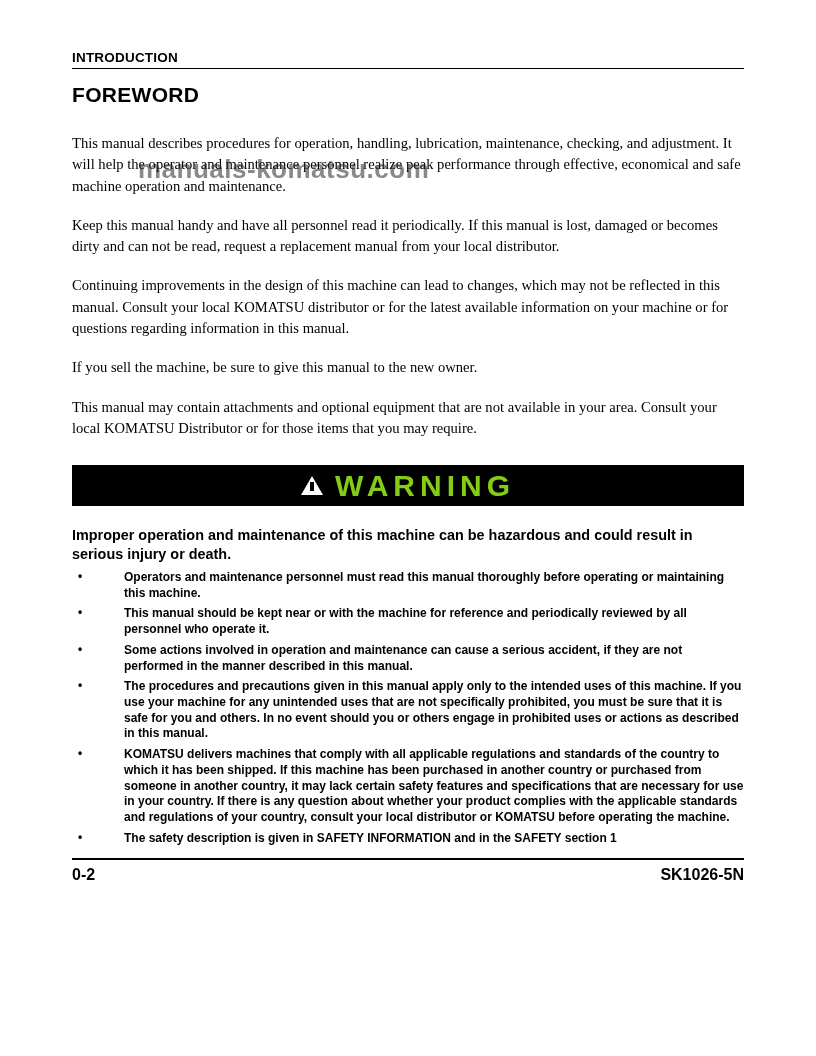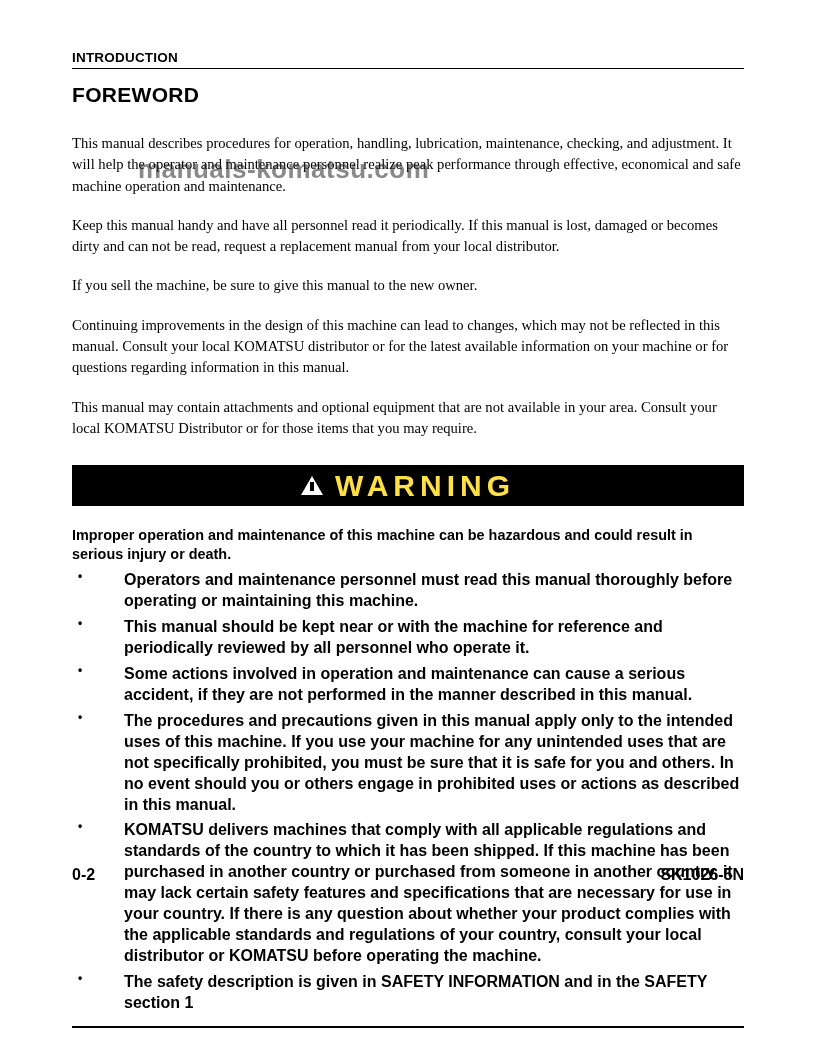--- a/index.html
+++ b/index.html
@@ -92,21 +92,21 @@
   .warning-bar .tri::after {
     content: "";
     position: absolute;
     left: -2px;
     top: 6px;
     width: 4px;
     height: 9px;
     background: #000;
   }
   .warning-text {
-    color: #fde047;
+    color: #84cc16;
     font-family: "Liberation Sans", sans-serif;
     font-weight: bold;
     font-size: 30px;
     letter-spacing: 5px;
   }
 
   .warn-lead {
     font-family: "Liberation Sans", sans-serif;
     font-weight: bold;
     font-size: 14.4px;
@@ -115,21 +115,21 @@
   }
   ul.warn-list {
     list-style: none;
     margin: 6px 0 0 0;
     padding: 0;
   }
   ul.warn-list li {
     position: relative;
     font-family: "Liberation Sans", sans-serif;
     font-weight: bold;
-    font-size: 16px;
+    font-size: 12px;
     line-height: 1.31;
     padding-left: 52px;
     margin-top: 5px;
   }
   ul.warn-list li::before {
     content: "\2022";
     position: absolute;
     left: 6px;
     top: -1px;
     font-size: 12px;
@@ -162,22 +162,22 @@
 
     <div class="header-row">
       <div class="section-label">INTRODUCTION</div>
     </div>
     <div class="rule-thin"></div>
 
     <div class="doc-title">FOREWORD</div>
 
     <p class="body-text first">This manual describes procedures for operation, handling, lubrication, maintenance, checking, and adjustment. It will help the operator and maintenance personnel realize peak performance through effective, economical and safe machine operation and maintenance.</p>
     <p class="body-text">Keep this manual handy and have all personnel read it periodically. If this manual is lost, damaged or becomes dirty and can not be read, request a replacement manual from your local distributor.</p>
+    <p class="body-text">Continuing improvements in the design of this machine can lead to changes, which may not be reflected in this manual. Consult your local KOMATSU distributor or for the latest available information on your machine or for questions regarding information in this manual.</p>
     <p class="body-text">If you sell the machine, be sure to give this manual to the new owner.</p>
-    <p class="body-text">Continuing improvements in the design of this machine can lead to changes, which may not be reflected in this manual. Consult your local KOMATSU distributor or for the latest available information on your machine or for questions regarding information in this manual.</p>
     <p class="body-text">This manual may contain attachments and optional equipment that are not available in your area. Consult your local KOMATSU Distributor or for those items that you may require.</p>
 
     <div class="warning-wrap">
       <div class="warning-bar">
         <span class="tri"></span>
         <span class="warning-text">WARNING</span>
       </div>
 
       <div class="warn-lead">Improper operation and maintenance of this machine can be hazardous and could result in serious injury or death.</div>
 

